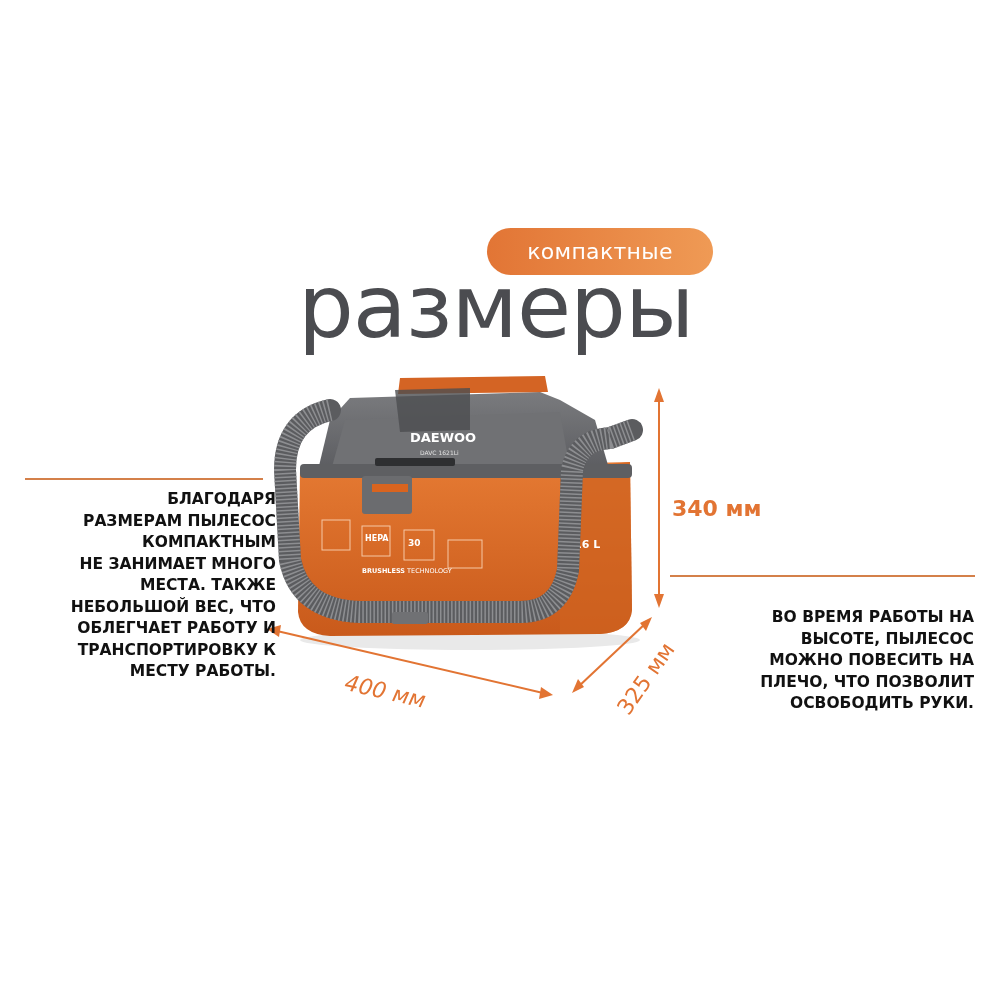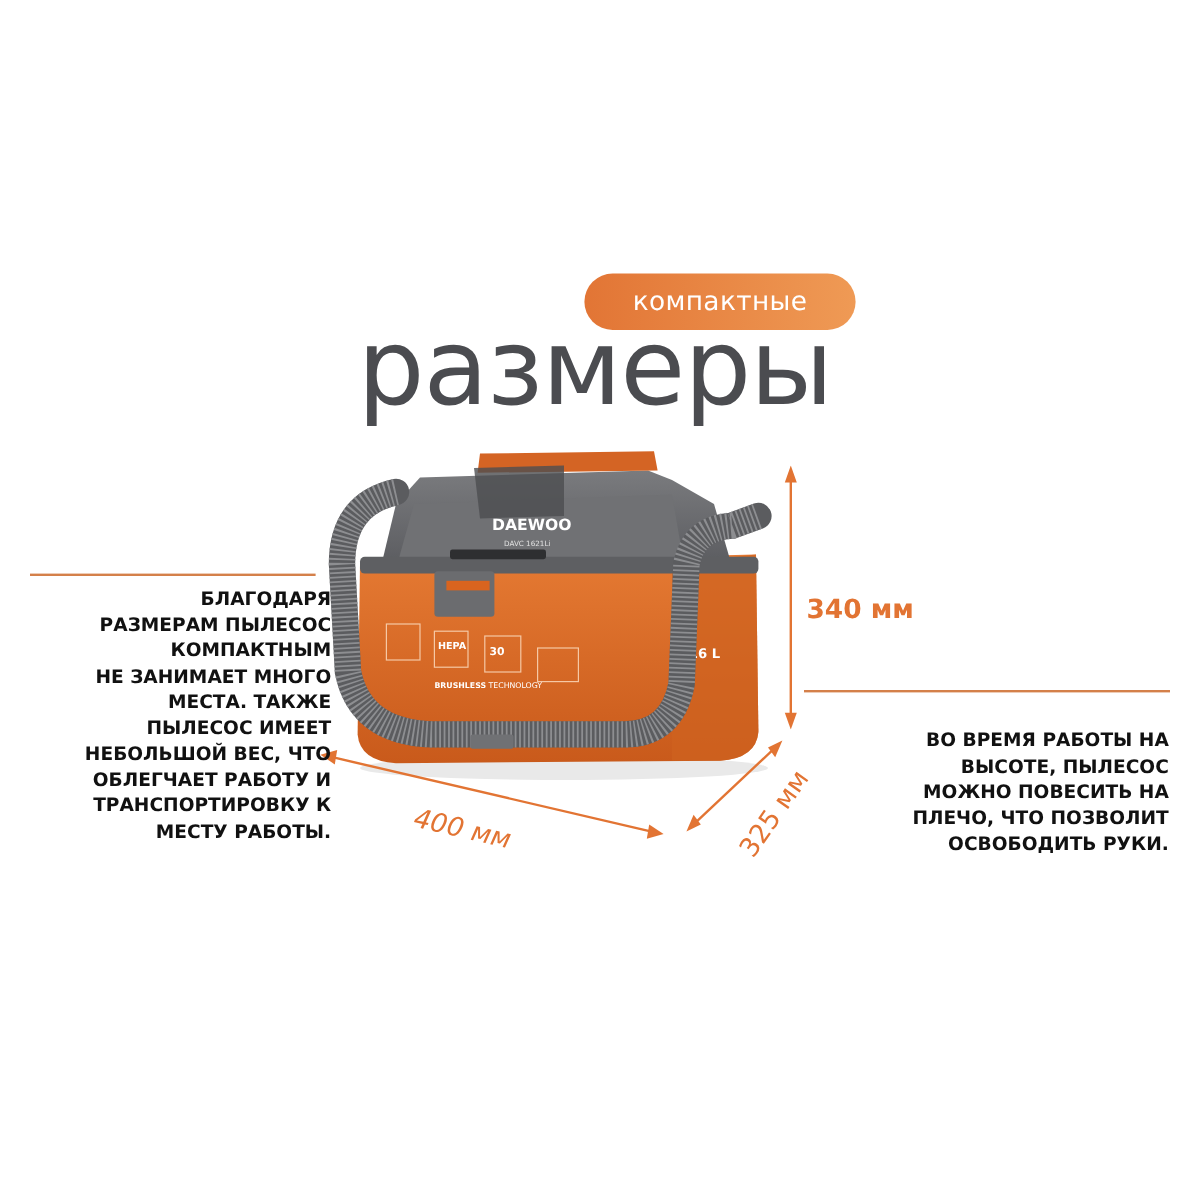--- a/index.html
+++ b/index.html
@@ -91,21 +91,20 @@
 </svg>
 <div class="abs dim" style="left:612px;top:705px;transform:rotate(-55deg);transform-origin:left top;">325 мм</div>
 
 <div class="abs hline" style="left:25px;top:478px;width:238px;"></div>
 <div class="abs desc" style="left:26px;top:489px;width:250px;text-align:right;">
   <div>БЛАГОДАРЯ</div>
   <div>РАЗМЕРАМ ПЫЛЕСОС</div>
   <div>КОМПАКТНЫМ</div>
   <div>НЕ ЗАНИМАЕТ МНОГО</div>
   <div>МЕСТА. ТАКЖЕ</div>
-  <div>ПЫЛЕСОС ИМЕЕТ</div>
   <div>НЕБОЛЬШОЙ ВЕС, ЧТО</div>
   <div>ОБЛЕГЧАЕТ РАБОТУ И</div>
   <div>ТРАНСПОРТИРОВКУ К</div>
   <div>МЕСТУ РАБОТЫ.</div>
 </div>
 
 <div class="abs hline" style="left:670px;top:575px;width:305px;"></div>
 <div class="abs desc" style="right:26px;top:607px;width:260px;text-align:right;">
   <div>ВО ВРЕМЯ РАБОТЫ НА</div>
   <div>ВЫСОТЕ, ПЫЛЕСОС</div>

